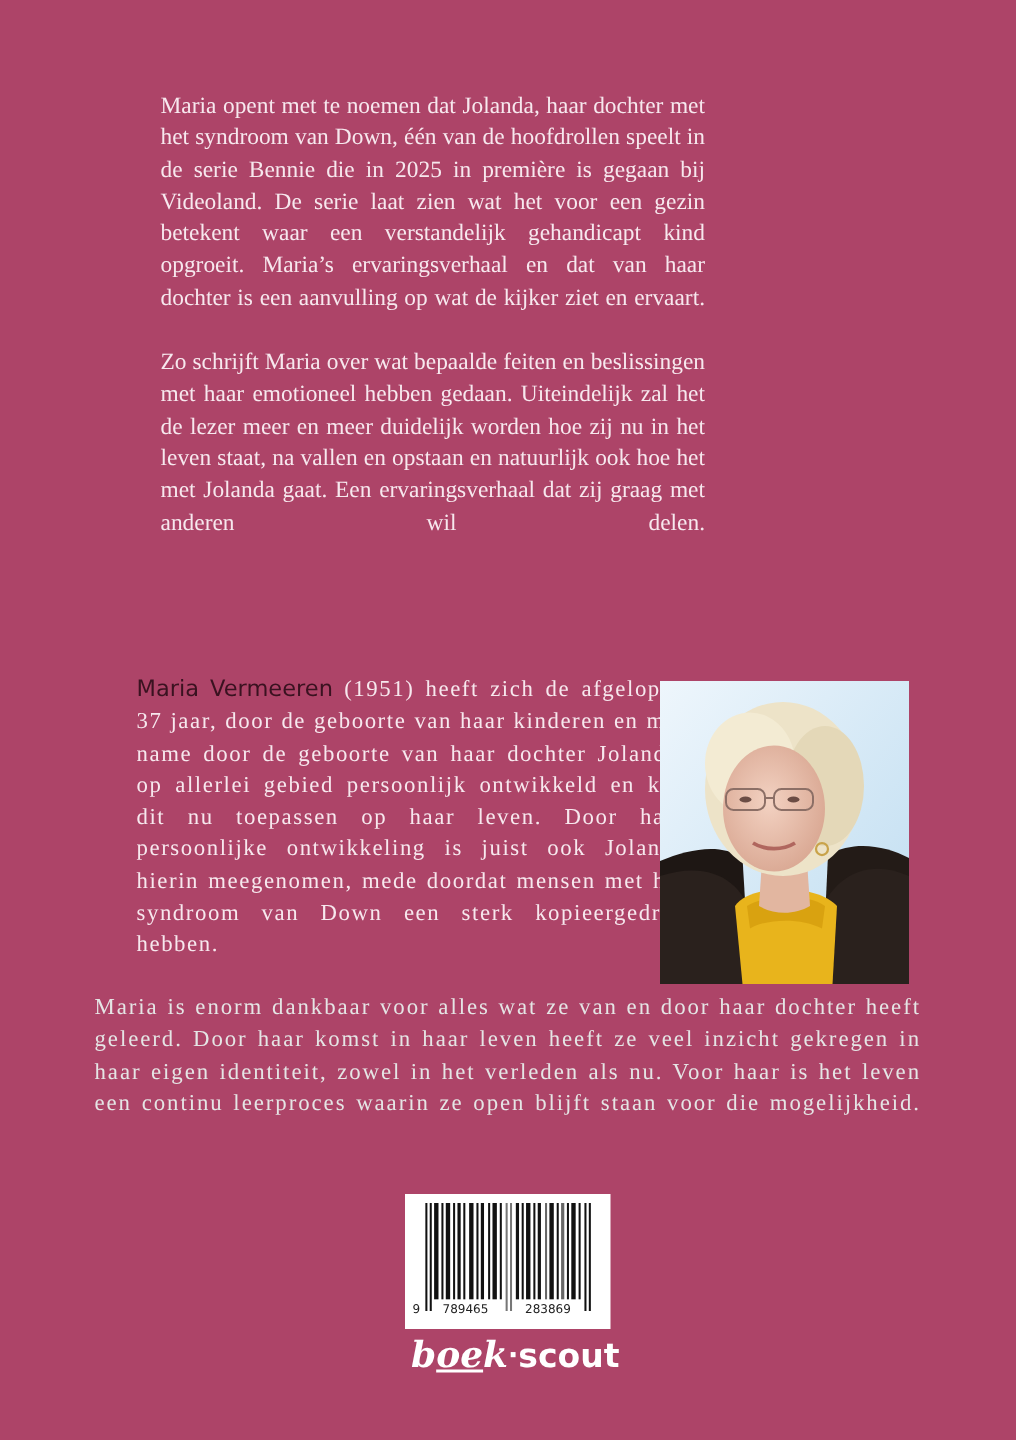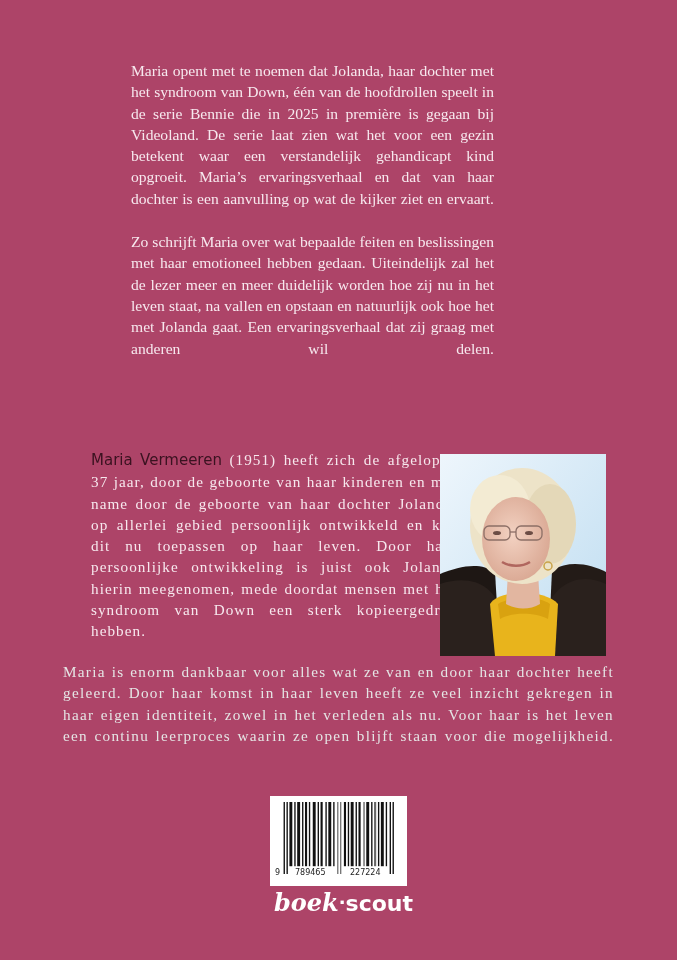--- a/index.html
+++ b/index.html
@@ -58,31 +58,31 @@
       position: absolute; left: 4px; top: 70px; width: 130px; height: 14px;
       font-family: "DejaVu Sans", sans-serif; font-size: 8px; color: #222;
       background: transparent;
     }
     .barcode-digits span { position: absolute; top: 2px; background: #fff; padding: 0 1px; }
     .logo {
       position: absolute; left: 274px; top: 889px; width: 135px; height: 28px;
       font-size: 24px; line-height: 28px; color: #FFFFFF; white-space: nowrap;
     }
     .logo .l1 { font-family: "DejaVu Serif", serif; font-style: italic; font-weight: bold; }
-    .logo .l1 .ul { text-decoration-thickness: 2px; text-underline-offset: 2px; }
+    .logo .l1 .ul { text-decoration: underline; text-decoration-thickness: 2px; text-underline-offset: 2px; }
     .logo .dot { font-family: "DejaVu Sans", sans-serif; font-weight: bold; font-size: 18px; position: relative; top: -2px; }
     .logo .l2 { font-family: "DejaVu Sans", sans-serif; font-weight: bold; font-size: 22px; }
   </style>
 </head>
 <body>
 
 <div>
 
   <div class="blurb-wrap">
-    <div class="blurb" style="position:static;width:363px;margin-left:24px;">
+    <div class="blurb" style="position:static;width:363px;">
       <p class="b1">Maria opent met te noemen dat Jolanda, haar dochter met het syndroom van Down, één van de hoofdrollen speelt in de serie Bennie die in 2025 in première is gegaan bij Videoland. De serie laat zien wat het voor een gezin betekent waar een verstandelijk gehandicapt kind opgroeit. Maria’s ervaringsverhaal en dat van haar dochter is een aanvulling op wat de kijker ziet en ervaart.</p>
       <p>Zo schrijft Maria over wat bepaalde feiten en beslissingen met haar emotioneel hebben gedaan. Uiteindelijk zal het de lezer meer en meer duidelijk worden hoe zij nu in het leven staat, na vallen en opstaan en natuurlijk ook hoe het met Jolanda gaat. Een ervaringsverhaal dat zij graag met anderen wil delen.</p>
     </div>
   </div>
 
   <div class="bio"><span class="bio-name">Maria Vermeeren</span><span> (1951) heeft zich de afgelopen 37 jaar, door de geboorte van haar kinderen en met name door de geboorte van haar dochter Jolanda, op allerlei gebied persoonlijk ontwikkeld en kan dit nu toepassen op haar leven. Door haar persoonlijke ontwikkeling is juist ook Jolanda hierin meegenomen, mede doordat mensen met het syndroom van Down een sterk kopieergedrag hebben.</span></div>
 
   <div class="photo">
     <svg width="166" height="202" viewBox="0 0 166 202">
       <defs>
@@ -159,21 +159,21 @@
         <rect x="97" y="0" width="1.4" height="66"></rect>
         <rect x="100" y="0" width="3" height="66"></rect>
         <rect x="105" y="0" width="1.4" height="66"></rect>
         <rect x="109" y="0" width="1.4" height="74"></rect>
         <rect x="112" y="0" width="1.4" height="74"></rect>
       </g>
     </svg>
     <div class="barcode-digits">
       <span style="left:0px;">9</span>
       <span style="left:20px;">789465</span>
-      <span style="left:75px;">227224</span>
+      <span style="left:75px;">283869</span>
     </div>
   </div>
 
   <div class="logo">
     <span class="l1"><span>b</span><span class="ul">oe</span><span>k</span></span><span class="dot">·</span><span class="l2">scout</span>
   </div>
 
 </div>
 
 </body></html>

